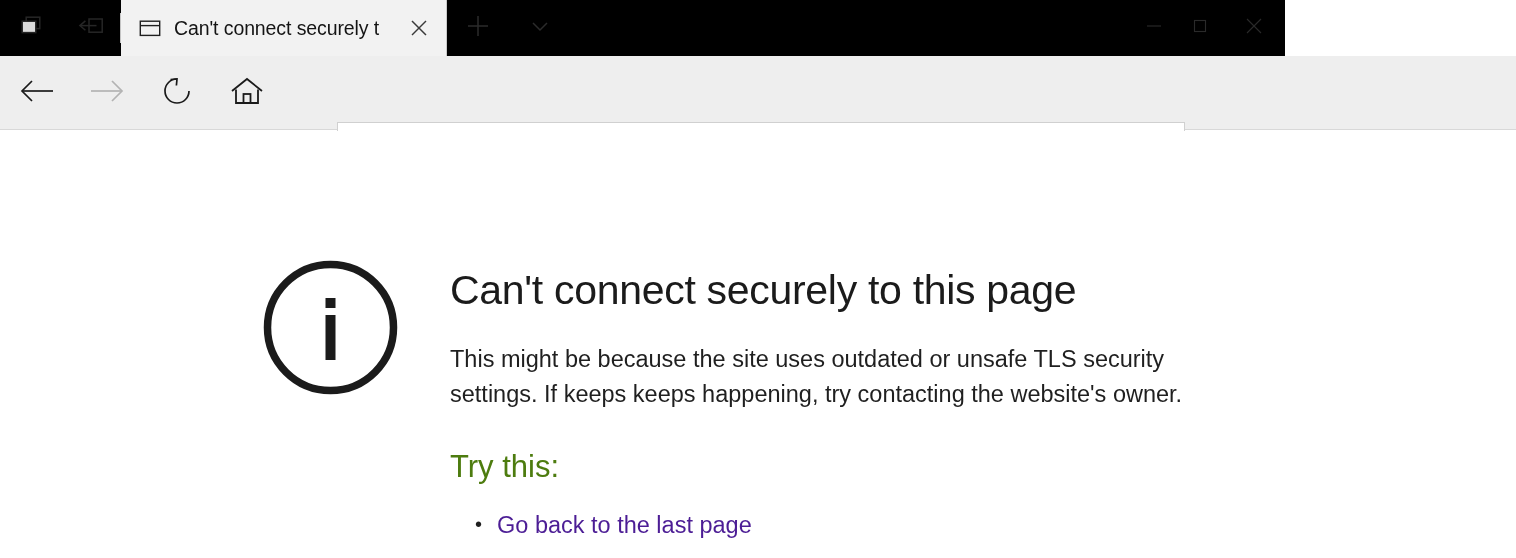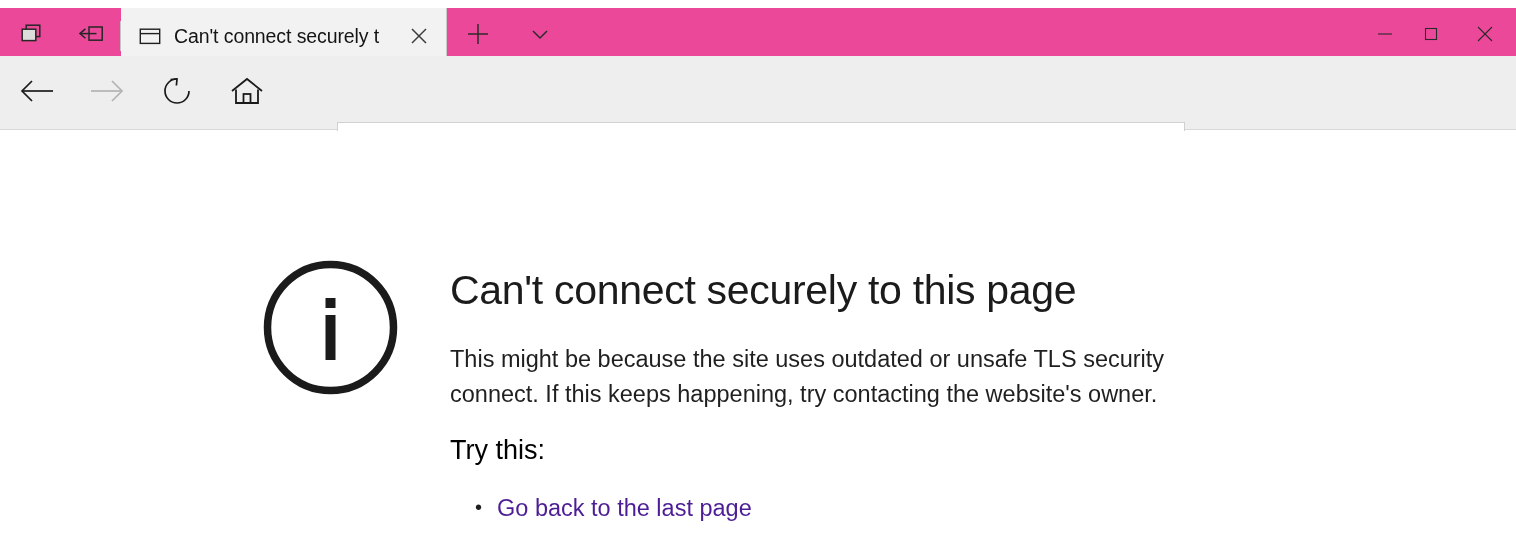--- a/index.html
+++ b/index.html
@@ -5,22 +5,22 @@
   * { box-sizing: border-box; margin: 0; padding: 0; }
   html, body {
     width: 1516px; height: 558px;
     background: #ffffff;
     font-family: "Liberation Sans", sans-serif;
     overflow: hidden;
   }
 
   
   .tabstrip{
-    position:absolute; left:0; top:8px; width:1516px; height:56px;
-    background:#ec4899;
+    position:absolute; left:0; top:0; width:1285px; height:56px;
+    background:#000000;
     display:flex; align-items:stretch;
   }
   .tab-tool{
     width:58px; display:flex; align-items:center; justify-content:center;
     color:#262626;
   }
   .tab-tool:first-child{ width:62px; }
   .tabstrip-divider{
     width:1px; align-self:center; height:30px; background:#c4c4c4;
   }
@@ -109,21 +109,21 @@
 
   .err-title{
     font-size:41px; font-weight:300; color:#1b1b1b; line-height:1;
     letter-spacing:-0.3px; padding-top:10px;
   }
   .err-body{
     margin-top:31px; font-size:23.5px; color:#1f1f1f; line-height:35px;
     max-width:795px; font-weight:400;
   }
   .err-trythis{
-    margin-top:23px; font-size:27px; color:#000000; line-height:30px;
+    margin-top:40px; font-size:31px; color:#4d7c0f; line-height:30px;
   }
   .err-list{
     margin-top:26px; list-style:none; padding-left:47px;
   }
   .err-list li{
     font-size:23.5px; line-height:34px; position:relative;
   }
   .err-list li::before{
     content:"\2022"; position:absolute; left:-22px; top:-1px;
     color:#1f1f1f; font-size:20px;
@@ -332,21 +332,21 @@
     <span class="info-icon">
       <svg width="135" height="135" viewBox="0 0 135 135" fill="none" stroke="#1b1b1b" stroke-width="7.5">
         <circle cx="67.5" cy="67.5" r="63"></circle>
         <rect x="62.5" y="38" width="10" height="10" fill="#1b1b1b" stroke="none"></rect>
         <rect x="62.5" y="55" width="10" height="45" fill="#1b1b1b" stroke="none"></rect>
       </svg>
     </span>
 
     <div class="error-text">
       <h1 class="err-title">Can't connect securely to this page</h1>
-      <p class="err-body">This might be because the site uses outdated or unsafe TLS security connect. If this keeps happening, try contacting the website's owner.</p>
+      <p class="err-body">This might be because the site uses outdated or unsafe TLS security settings. If keeps keeps happening, try contacting the website's owner.</p>
       <p class="err-trythis">Try this:</p>
       <ul class="err-list">
         <li>
           <a href="#" class="err-link">Go back to the last page</a>
         </li>
       </ul>
     </div>
 
   </div>
 </div>

